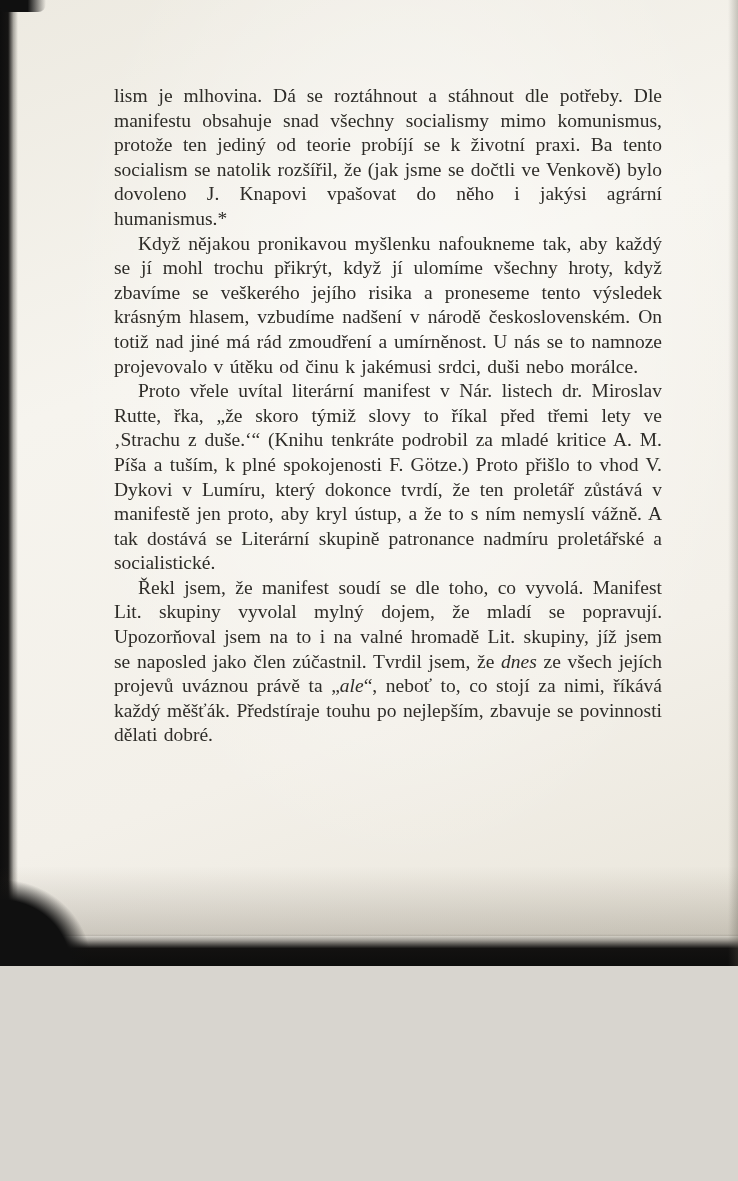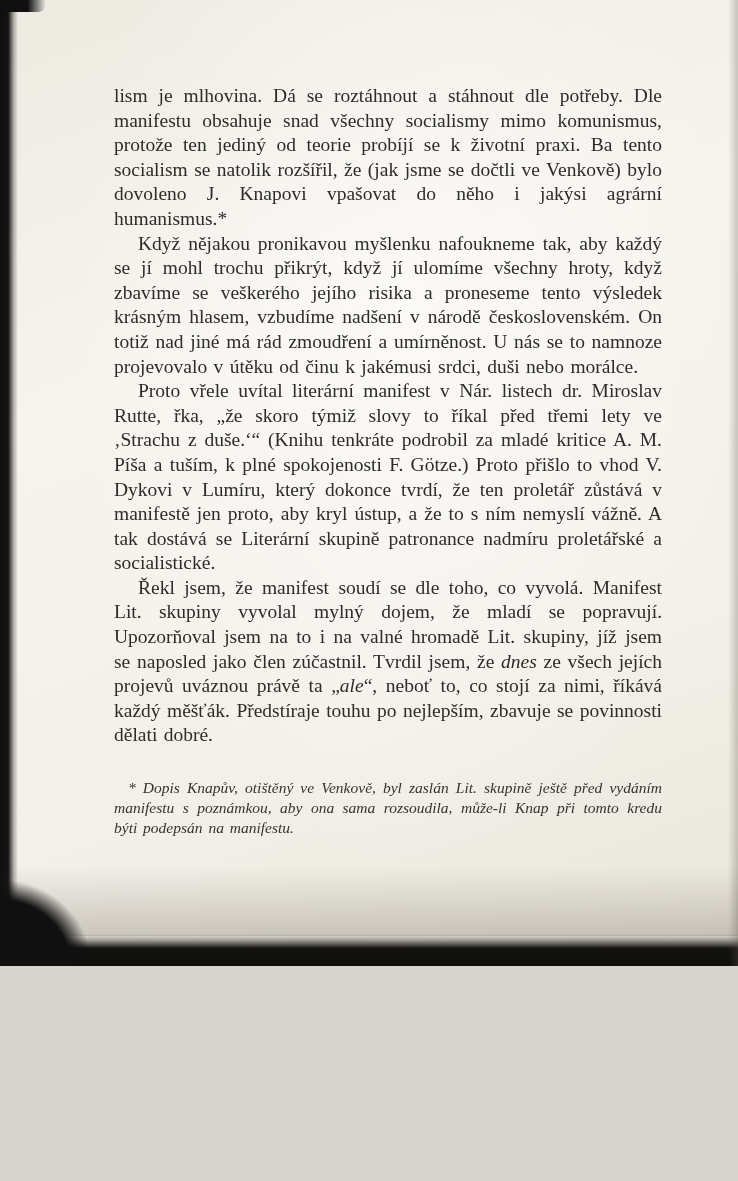--- a/index.html
+++ b/index.html
@@ -102,15 +102,14 @@
   <div class="edge-bottom"></div>
   <div class="corner-bl"></div>
   <div class="corner-tl"></div>
   <div class="edge-right"></div>
 
   <div class="text-block">
     <p class="para no-indent">lism je mlhovina. Dá se roztáhnout a stáhnout dle potřeby. Dle manifestu obsahuje snad všechny socialismy mimo komunismus, protože ten jediný od teorie probíjí se k životní praxi. Ba tento socialism se natolik rozšířil, že (jak jsme se dočtli ve Venkově) bylo dovoleno J. Knapovi vpašovat do něho i jakýsi agrární humanismus.*</p>
     <p class="para">Když nějakou pronikavou myšlenku nafoukneme tak, aby každý se jí mohl trochu přikrýt, když jí ulomíme všechny hroty, když zbavíme se veškerého jejího risika a proneseme tento výsledek krásným hlasem, vzbudíme nadšení v národě československém. On totiž nad jiné má rád zmoudření a umírněnost. U nás se to namnoze projevovalo v útěku od činu k jakémusi srdci, duši nebo morálce.</p>
     <p class="para">Proto vřele uvítal literární manifest v Nár. listech dr. Miroslav Rutte, řka, „že skoro týmiž slovy to říkal před třemi lety ve ‚Strachu z duše.‘“ (Knihu tenkráte podrobil za mladé kritice A. M. Píša a tuším, k plné spokojenosti F. Götze.) Proto přišlo to vhod V. Dykovi v Lumíru, který dokonce tvrdí, že ten proletář zůstává v manifestě jen proto, aby kryl ústup, a že to s ním nemyslí vážně. A tak dostává se Literární skupině patronance nadmíru proletářské a socialistické.</p>
     <p class="para"><span>Řekl jsem, že manifest soudí se dle toho, co vyvolá. Manifest Lit. skupiny vyvolal mylný dojem, že mladí se popravují. Upozorňoval jsem na to i na valné hromadě Lit. skupiny, jíž jsem se naposled jako člen zúčastnil. Tvrdil jsem, že </span><em>dnes</em><span> ze všech jejích projevů uváznou právě ta „</span><em>ale</em><span>“, neboť to, co stojí za nimi, říkává každý měšťák. Předstíraje touhu po nejlepším, zbavuje se povinnosti dělati dobré.</span></p>
-    <p class="footnote">* Dopis Knapův, otištěný ve Venkově, byl zaslán Lit. skupině ještě před vydáním manifestu s poznámkou, aby ona sama rozsoudila, může-li Knap při tomto kredu býti podepsán na manifestu.</p>
   </div>
 </div>
 
 </body></html>

